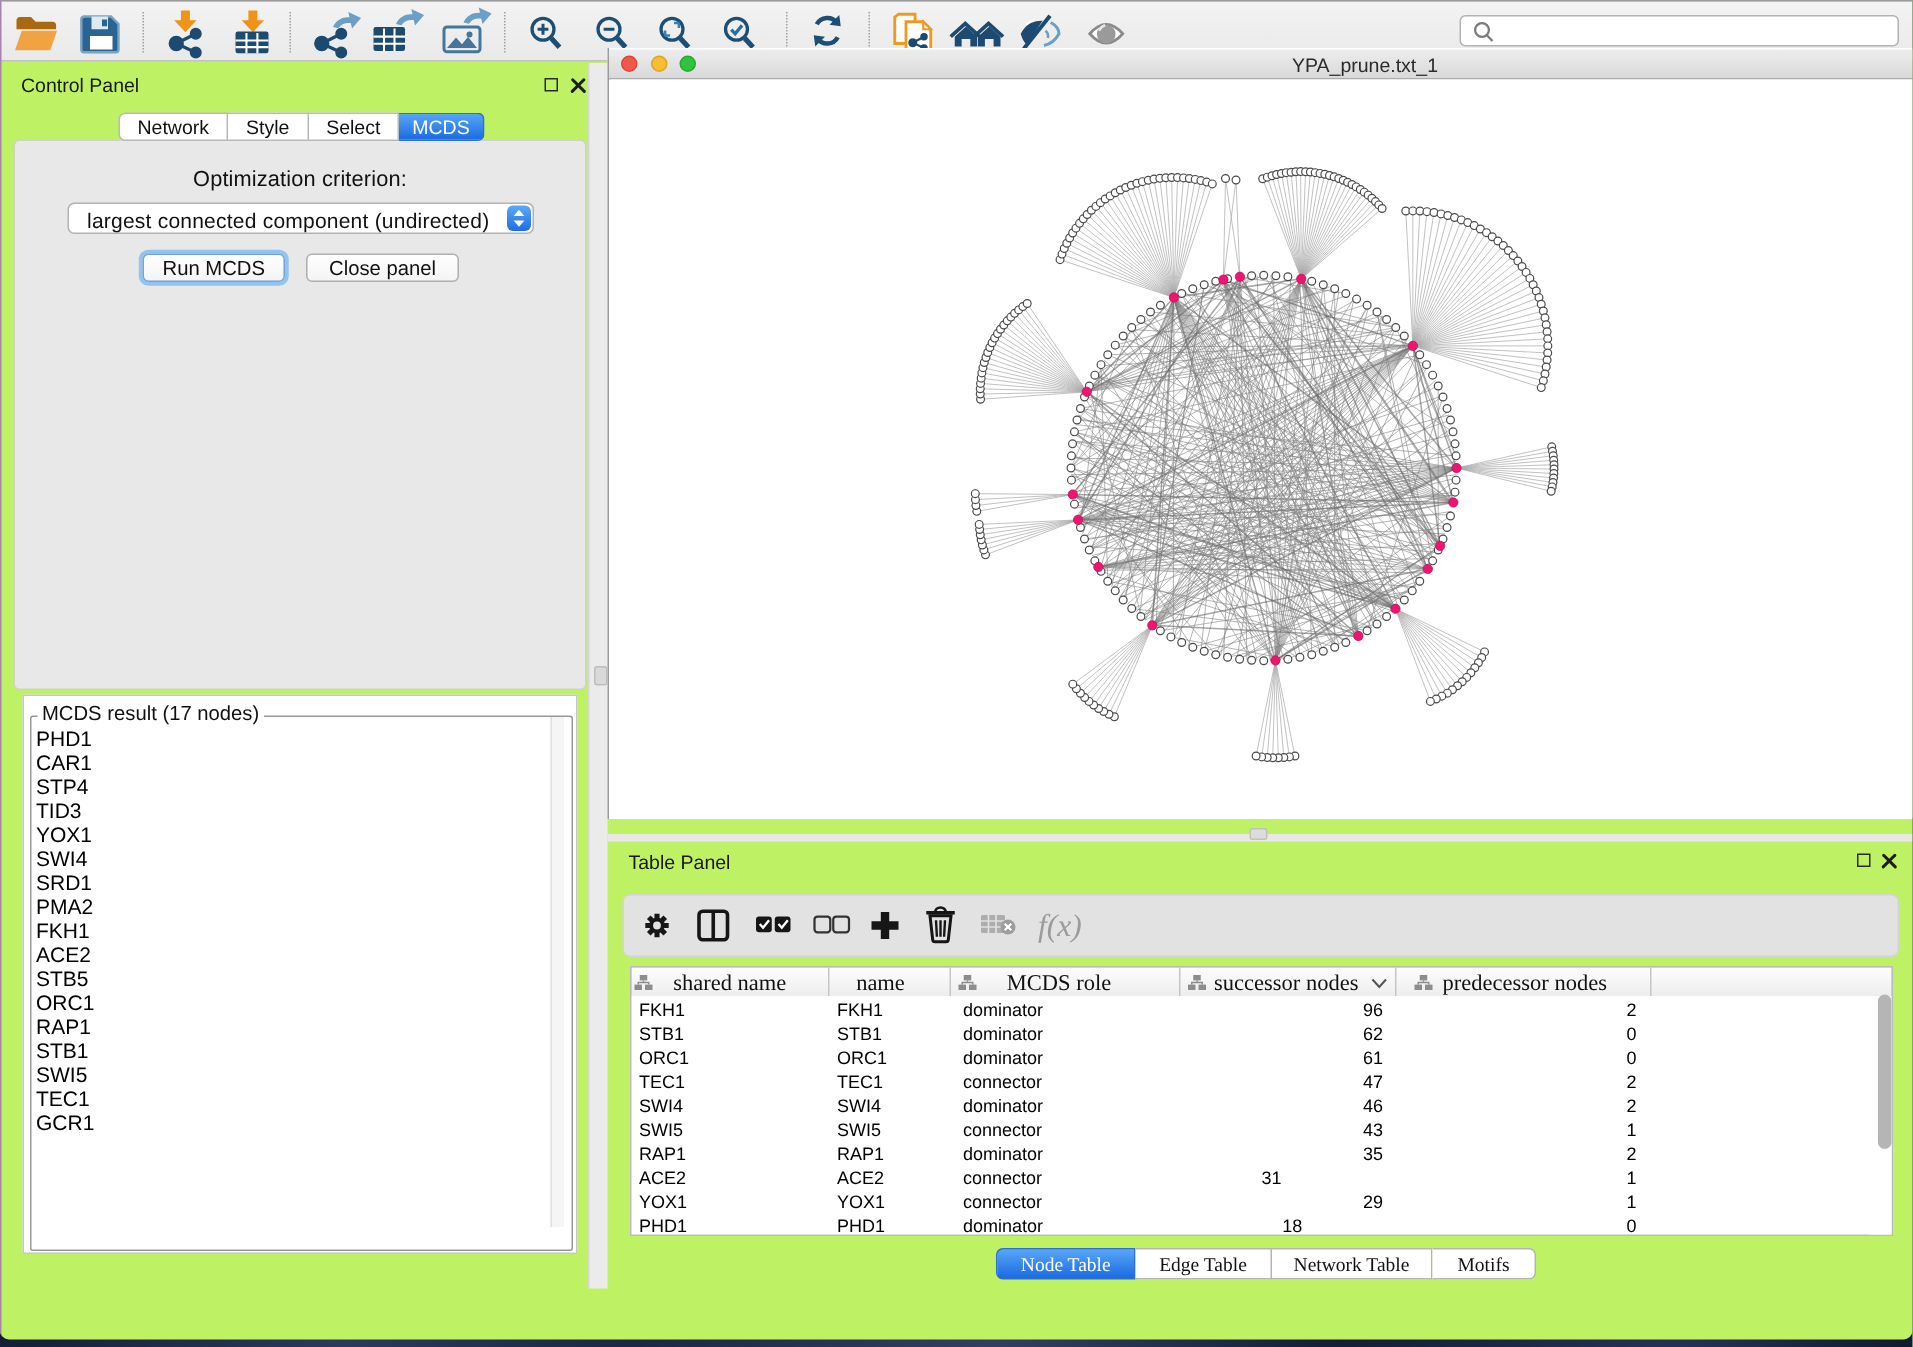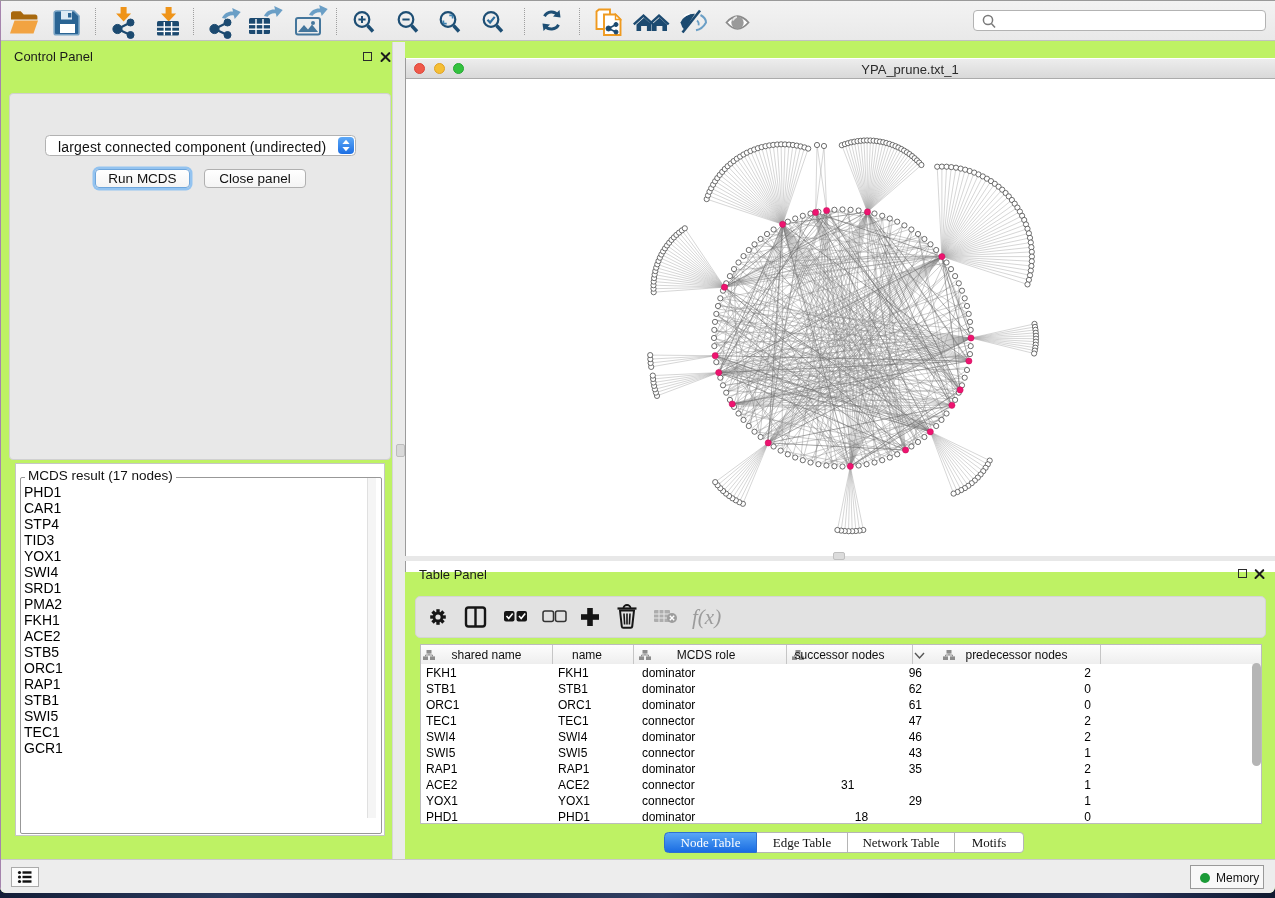--- a/index.html
+++ b/index.html
@@ -50,38 +50,38 @@
   font-size:13.5px; color:#111; }
 #mcdslist { position:absolute; left:8px; top:20px; width:348px; font-size:14px; line-height:16px; color:#000; }
 #listscroll { position:absolute; right:8px; top:14px; width:9px; height:340px; background:#f5f5f5;
   border-left:1px solid #e0e0e0; }
 
 #gutter { position:absolute; left:392px; top:42px; width:13px; height:817px; background:#ebebeb;
   border-left:1px solid #d6d6d6; }
 #grabber { position:absolute; left:396px; top:444px; width:9px; height:13px; background:#d9d9d9;
   border:1px solid #bdbdbd; border-radius:2px; z-index:6;}
 
-#netview { position:absolute; left:405px; top:58px; width:870px; height:514px;
+#netview { position:absolute; left:405px; top:32px; width:870px; height:514px;
   border-left:1px solid #9b9b9b; background:#fff; }
 #nettitle { position:absolute; left:0; top:1px; width:870px; height:20px;
   background:linear-gradient(#ededed,#d9d9d9); border-bottom:1px solid #ababab; }
 #nettitle .t { position:absolute; left:69px; width:870px; top:3px; font-size:13px; color:#2a2a2a; text-align:center;}
 .tl { position:absolute; top:5px; width:11px; height:11px; border-radius:50%; }
 #netsplit { position:absolute; left:405px; top:556px; width:870px; height:5px; background:#e8e8e8; }
 #netgrab { position:absolute; left:833px; top:552px; width:12px; height:8px; background:#dcdcdc;
   border:1px solid #c0c0c0; border-radius:2px; z-index:6; }
 
 #tp-title { position:absolute; left:419px; top:567px; font-size:13px; color:#1a1a1a; }
 #tp-toolbar { position:absolute; left:415px; top:596px; width:851px; height:42px;
   background:#e2e2e2; border:1px solid #d4d4d4; border-radius:5px; }
 
 #thead { position:absolute; left:420px; top:644px; width:842px; height:22px;
   background:linear-gradient(#fdfdfd,#ededed); border:1px solid #bcbcbc; }
 .hcell { position:absolute; top:0; height:20px; border-right:1px solid #c6c6c6;
-  font-size:12px; color:#111; }
+  font-size:15px; color:#111;font-family:Liberation Serif, serif; }
 .hcell .lbl { position:absolute; width:100%; text-align:center; top:3px; }
 #tbody { position:absolute; left:420px; top:664px; width:842px; height:160px; background:#fff;
   border:1px solid #bcbcbc; border-top:none; font-size:12px; color:#000; }
 .trow { position:absolute; height:16px; width:100%; }
 .tc { position:absolute; top:2px; }
 #tscroll { position:absolute; left:1246px; top:666px; width:15px; height:157px; background:#fff; }
 #tthumb { position:absolute; left:1252px; top:663px; width:9px; height:103px; background:#b5b5b5; border-radius:4.5px; }
 
 #btabs { position:absolute; left:664px; top:832px; height:21px; display:flex; z-index:5;font-family:Liberation Serif, serif; }
 .btab { height:21px; background:#fff; border:1px solid #b5b5b5; border-left:none; font-size:13px; color:#111;
@@ -220,20 +220,27 @@
 <svg width="22" height="19" viewBox="0 0 22 19" style="position:absolute;left:4px;top:1px">
 <circle cx="10" cy="8" r="4.6" fill="none" stroke="#7a7a7a" stroke-width="1.5"></circle>
 <line x1="13.4" y1="11.6" x2="17" y2="15.4" stroke="#7a7a7a" stroke-width="1.5"></line>
 </svg>
 </div>
 </div>
 <div id="cp-title">Control Panel</div>
 <div class="winbtn-sq" style="left:363px;top:52px"></div>
 <div class="winbtn-x" style="left:380px;top:51px"></div>
 <div id="pane"></div>
+<div id="tabs">
+  <div class="tab first" style="width:73px">Network</div>
+  <div class="tab" style="width:54px">Style</div>
+  <div class="tab" style="width:60px">Select</div>
+  <div class="tab sel last" style="width:57px">MCDS</div>
+</div>
+<div id="optlab">Optimization criterion:</div>
 <div id="dropdown">
   <div class="txt">largest connected component (undirected)</div>
   <div class="step">
     <svg width="16" height="17" viewBox="0 0 16 17">
       <path d="M4.4,7 l3.6,-4.2 l3.6,4.2 z" fill="#fff"></path>
       <path d="M4.4,10 l3.6,4.2 l3.6,-4.2 z" fill="#fff"></path>
     </svg>
   </div>
 </div>
 <div class="btn" id="runbtn">Run MCDS</div>
@@ -1131,21 +1138,21 @@
   </svg>
   <div class="hcell" style="left:0;width:132px">
         <div class="lbl">shared name</div>
       </div>
   <div class="hcell" style="left:132px;width:81px">
         <div class="lbl" style="padding-right:12px">name</div>
       </div>
   <div class="hcell" style="left:213px;width:153px">
         <div class="lbl" style="padding-right:8px">MCDS role</div>
       </div>
-  <div class="hcell" style="left:346px;width:146px">
+  <div class="hcell" style="left:364px;width:146px">
         <div class="lbl">successor nodes</div>
       </div>
   <div class="hcell" style="left:512px;width:168px">
         <div class="lbl">predecessor nodes</div>
       </div>
 </div>
 <div id="tbody">
   <div class="trow" style="top:0px">
         <span class="tc" style="left:5px">FKH1</span>
         <span class="tc" style="left:137px">FKH1</span>
@@ -1218,31 +1225,13 @@
       </div>
 </div>
 <div id="tscroll"></div>
 <div id="tthumb"></div>
 <div id="btabs">
   <div class="btab first sel" style="width:93px">Node Table</div>
   <div class="btab" style="width:91px">Edge Table</div>
   <div class="btab" style="width:107px">Network Table</div>
   <div class="btab last" style="width:69px">Motifs</div>
 </div>
-<div id="status">
-  <div id="listbtn">
-    <svg width="26" height="18" viewBox="0 0 26 18" style="position:absolute;left:0px;top:0px">
-      <g fill="#111">
-            <circle cx="7.5" cy="4.5" r="1.6"></circle>
-            <circle cx="7.5" cy="9" r="1.6"></circle>
-            <circle cx="7.5" cy="13.5" r="1.6"></circle>
-      <rect x="10.5" y="3.3" width="9" height="2.4"></rect>
-            <rect x="10.5" y="7.8" width="9" height="2.4"></rect>
-            <rect x="10.5" y="12.3" width="9" height="2.4"></rect>
-          </g>
-    </svg>
-  </div>
-  <div id="membtn">
-        <span class="dot"></span>
-        <span class="t">Memory</span>
-      </div>
-</div>
 </div>
 
 </body></html>

